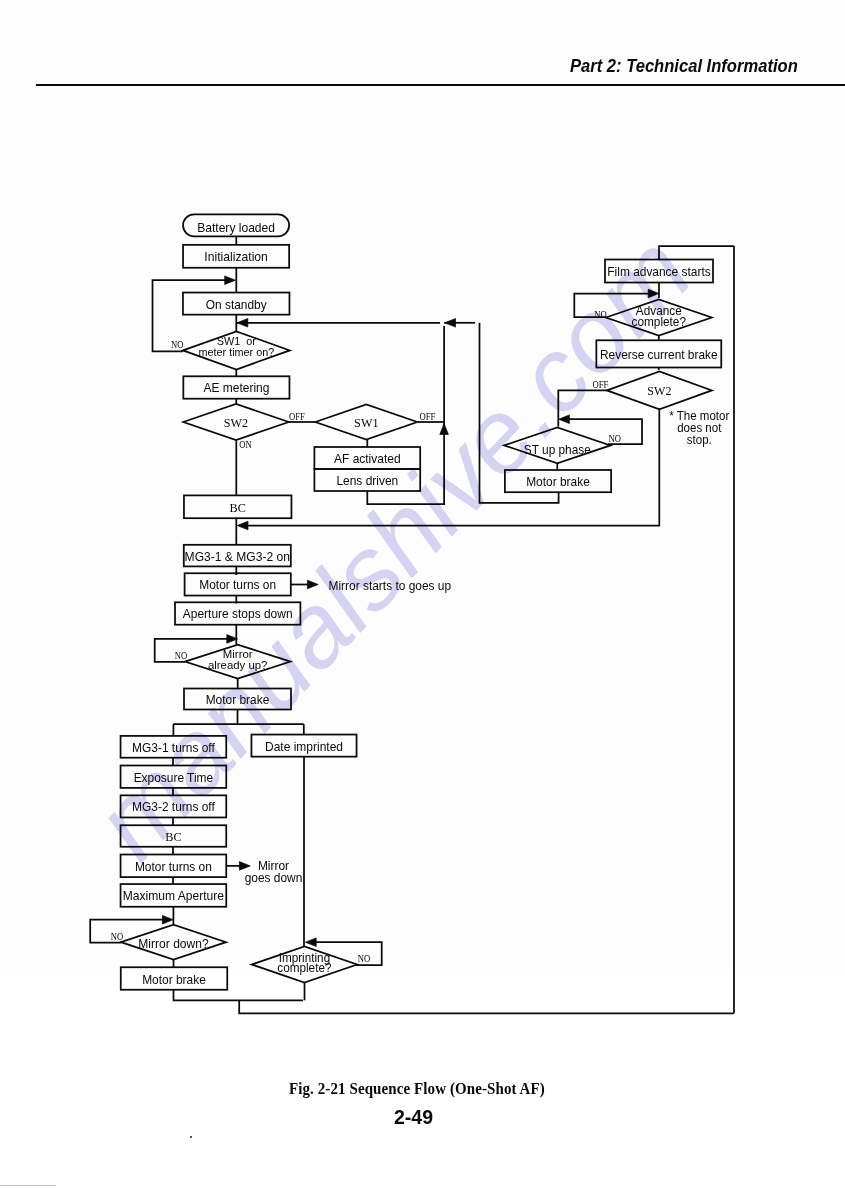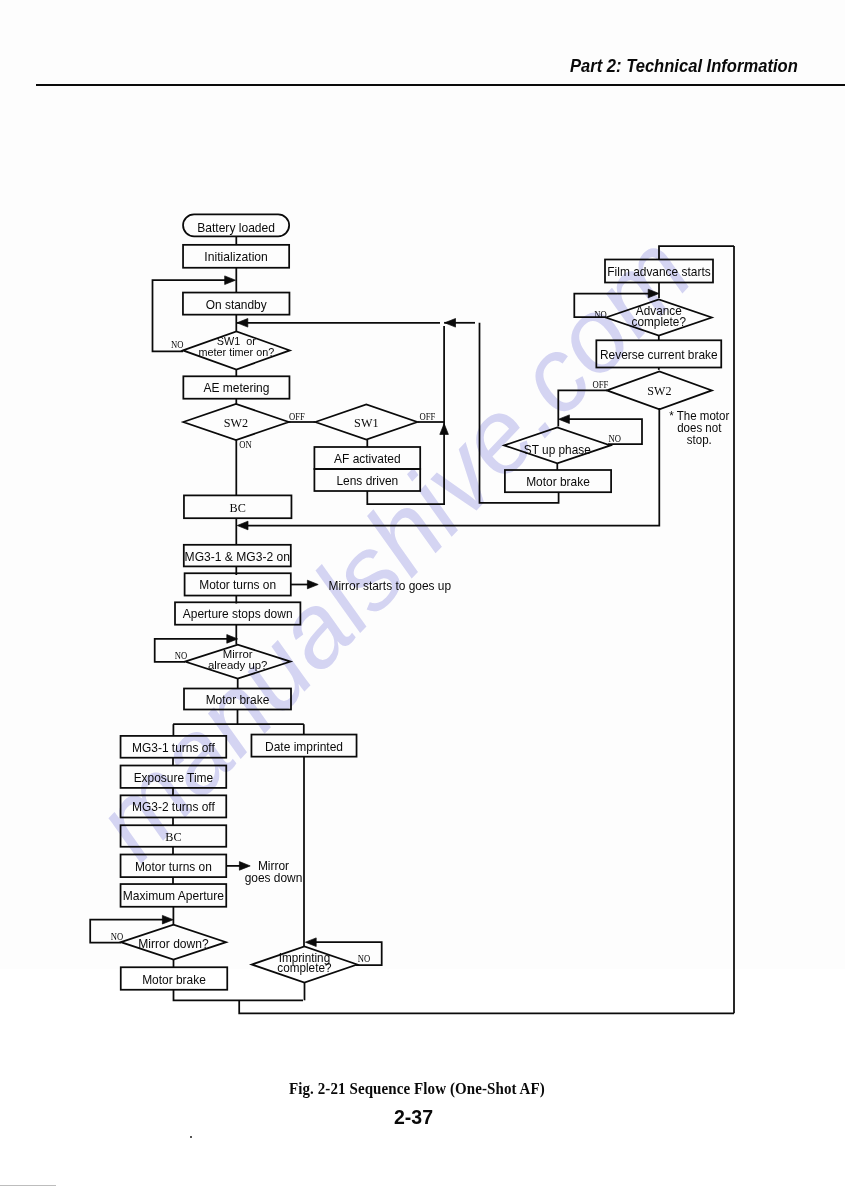--- a/index.html
+++ b/index.html
@@ -233,16 +233,16 @@
       <g>
         <text x="328.5" y="589.7" text-anchor="start" font-size="12.7" textLength="122.63" lengthAdjust="spacingAndGlyphs">Mirror starts to goes up</text>
         <text x="273.5" y="870.4" text-anchor="middle" font-size="12.7" textLength="31.14" lengthAdjust="spacingAndGlyphs">Mirror</text>
         <text x="273.5" y="882.47" text-anchor="middle" font-size="12.7" textLength="57.69" lengthAdjust="spacingAndGlyphs">goes down</text>
         <text x="699.3" y="419.6" text-anchor="middle" font-size="12" textLength="59.98" lengthAdjust="spacingAndGlyphs">* The motor</text>
         <text x="699.3" y="431.97" text-anchor="middle" font-size="12" textLength="44.20" lengthAdjust="spacingAndGlyphs">does not</text>
         <text x="699.3" y="444.34000000000003" text-anchor="middle" font-size="12" textLength="24.97" lengthAdjust="spacingAndGlyphs">stop.</text>
       </g>
     </svg>
   <div class="cap">Fig. 2-21 Sequence Flow (One-Shot AF)</div>
-  <div class="pgnum">2-37</div>
+  <div class="pgnum">2-49</div>
   <div class="speck" style="left:190px;top:1135.5px;width:2.2px;height:2.2px;background:#555;"></div>
   <div class="edgeline"></div>
 </div>
 
 </body></html>

